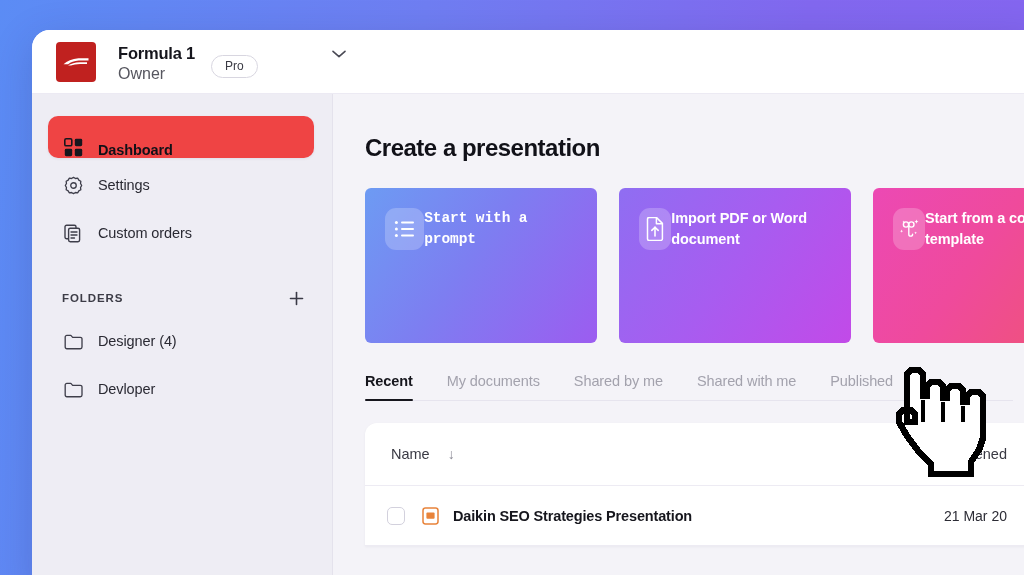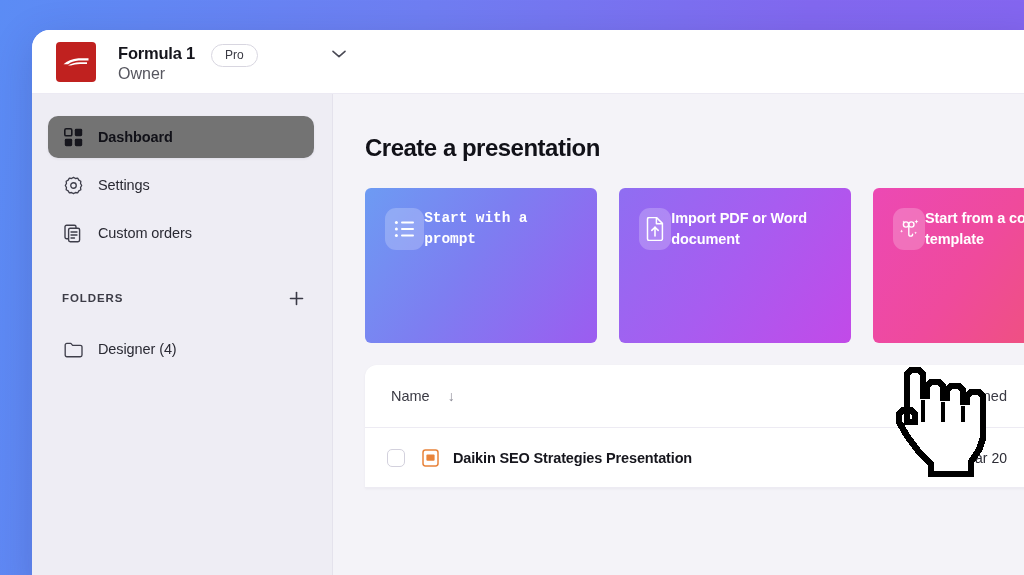--- a/index.html
+++ b/index.html
@@ -53,21 +53,21 @@
   }
   .pro-badge {
     margin-left: 16px;
     border: 1px solid #d8d6e0;
     border-radius: 999px;
     padding: 3px 13px 4px;
     font-size: 12px;
     color: #3a3a44;
     background: #fff;
     align-self: flex-start;
-    margin-top: 14px;
+    margin-top: 25px;
   }
   .chevron-btn {
     margin-left: 68px;
     width: 26px; height: 26px;
     display: flex; align-items: center; justify-content: center;
     align-self: flex-start; margin-top: 11px;
     background: none; border: 0; cursor: pointer;
   }
 
   
@@ -82,32 +82,32 @@
   }
   .nav-item {
     display: flex; align-items: center;
     height: 42px;
     border-radius: 10px;
     padding: 0 14px;
     margin-bottom: 6px;
     cursor: pointer;
     color: #2a2a33;
   }
-  .nav-item.active { background: #737373; box-shadow: 0 1px 3px rgba(40,40,80,.07); }
+  .nav-item.active { background: #ef4444; box-shadow: 0 1px 3px rgba(40,40,80,.07); align-items: flex-end; }
   .nav-icon {
     width: 22px; height: 22px; flex: 0 0 22px;
     display: flex; align-items: center; justify-content: center;
     margin-right: 14px;
   }
   .nav-label { font-size: 14.5px; letter-spacing: -.1px; }
   .nav-item.active .nav-label { font-weight: 700; color: #111118; }
 
   .folders-head {
     display: flex; align-items: center; justify-content: space-between;
-    margin: 34px 8px 20px 14px;
+    margin: 34px 8px 12px 14px;
   }
   .folders-title {
     font-size: 11.5px; font-weight: 700; letter-spacing: .9px;
     color: #3c3c46;
   }
   .add-folder { background:none;border:0;cursor:pointer; width:20px;height:20px;
     display:flex;align-items:center;justify-content:center; }
 
   
   #main {
@@ -286,20 +286,28 @@
 
       <div class="nav-item">
         <span class="nav-icon">
           <svg width="19" height="17" viewBox="0 0 20 18">
             <path d="M1.2 4.3 a1.8 1.8 0 0 1 1.8-1.8 h4.2 l1.9 2.1 h8.1 a1.8 1.8 0 0 1 1.8 1.8 v8.5 a1.8 1.8 0 0 1 -1.8 1.8 h-14.2 a1.8 1.8 0 0 1 -1.8 -1.8 z" fill="none" stroke="#3e3e4a" stroke-width="1.4" stroke-linejoin="round"></path>
           </svg>
         </span>
         <span class="nav-label">Designer (4)</span>
       </div>
 
+      <div class="nav-item">
+        <span class="nav-icon">
+          <svg width="19" height="17" viewBox="0 0 20 18">
+            <path d="M1.2 4.3 a1.8 1.8 0 0 1 1.8-1.8 h4.2 l1.9 2.1 h8.1 a1.8 1.8 0 0 1 1.8 1.8 v8.5 a1.8 1.8 0 0 1 -1.8 1.8 h-14.2 a1.8 1.8 0 0 1 -1.8 -1.8 z" fill="none" stroke="#3e3e4a" stroke-width="1.4" stroke-linejoin="round"></path>
+          </svg>
+        </span>
+        <span class="nav-label">Devloper</span>
+      </div>
     </div>
 
     <div id="main">
 
       <div id="page-title">Create a presentation</div>
 
       <div id="cards">
 
         <div class="card" id="card-0">
           <div class="card-icon">
@@ -337,20 +345,27 @@
               <path d="M19.4 2.6 l.55 1.5 1.5 .55 -1.5 .55 -.55 1.5 -.55-1.5 -1.5-.55 1.5-.55z" fill="#fff"></path>
               <path d="M4.6 12.5 l.45 1.2 1.2 .45 -1.2 .45 -.45 1.2 -.45-1.2 -1.2-.45 1.2-.45z" fill="#fff"></path>
               <path d="M18.6 14.4 l.4 1.05 1.05 .4 -1.05 .4 -.4 1.05 -.4-1.05 -1.05-.4 1.05-.4z" fill="#fff"></path>
               <path d="M6.6 3.6 l.35 .95 .95 .35 -.95 .35 -.35 .95 -.35-.95 -.95-.35 .95-.35z" fill="#fff"></path>
             </svg>
           </div>
           <div class="card-label">Start from a company template</div>
         </div>
       </div>
 
+      <div id="tabs">
+        <button class="tab active">Recent</button>
+        <button class="tab">My documents</button>
+        <button class="tab">Shared by me</button>
+        <button class="tab">Shared with me</button>
+        <button class="tab">Published</button>
+      </div>
 
       <div id="doc-table">
         <div class="thead">
           <div class="th-name">
             <span>Name</span>
             <span class="sort-arrow">↓</span>
           </div>
           <div class="th-opened">Opened</div>
         </div>
         <div class="trow">

